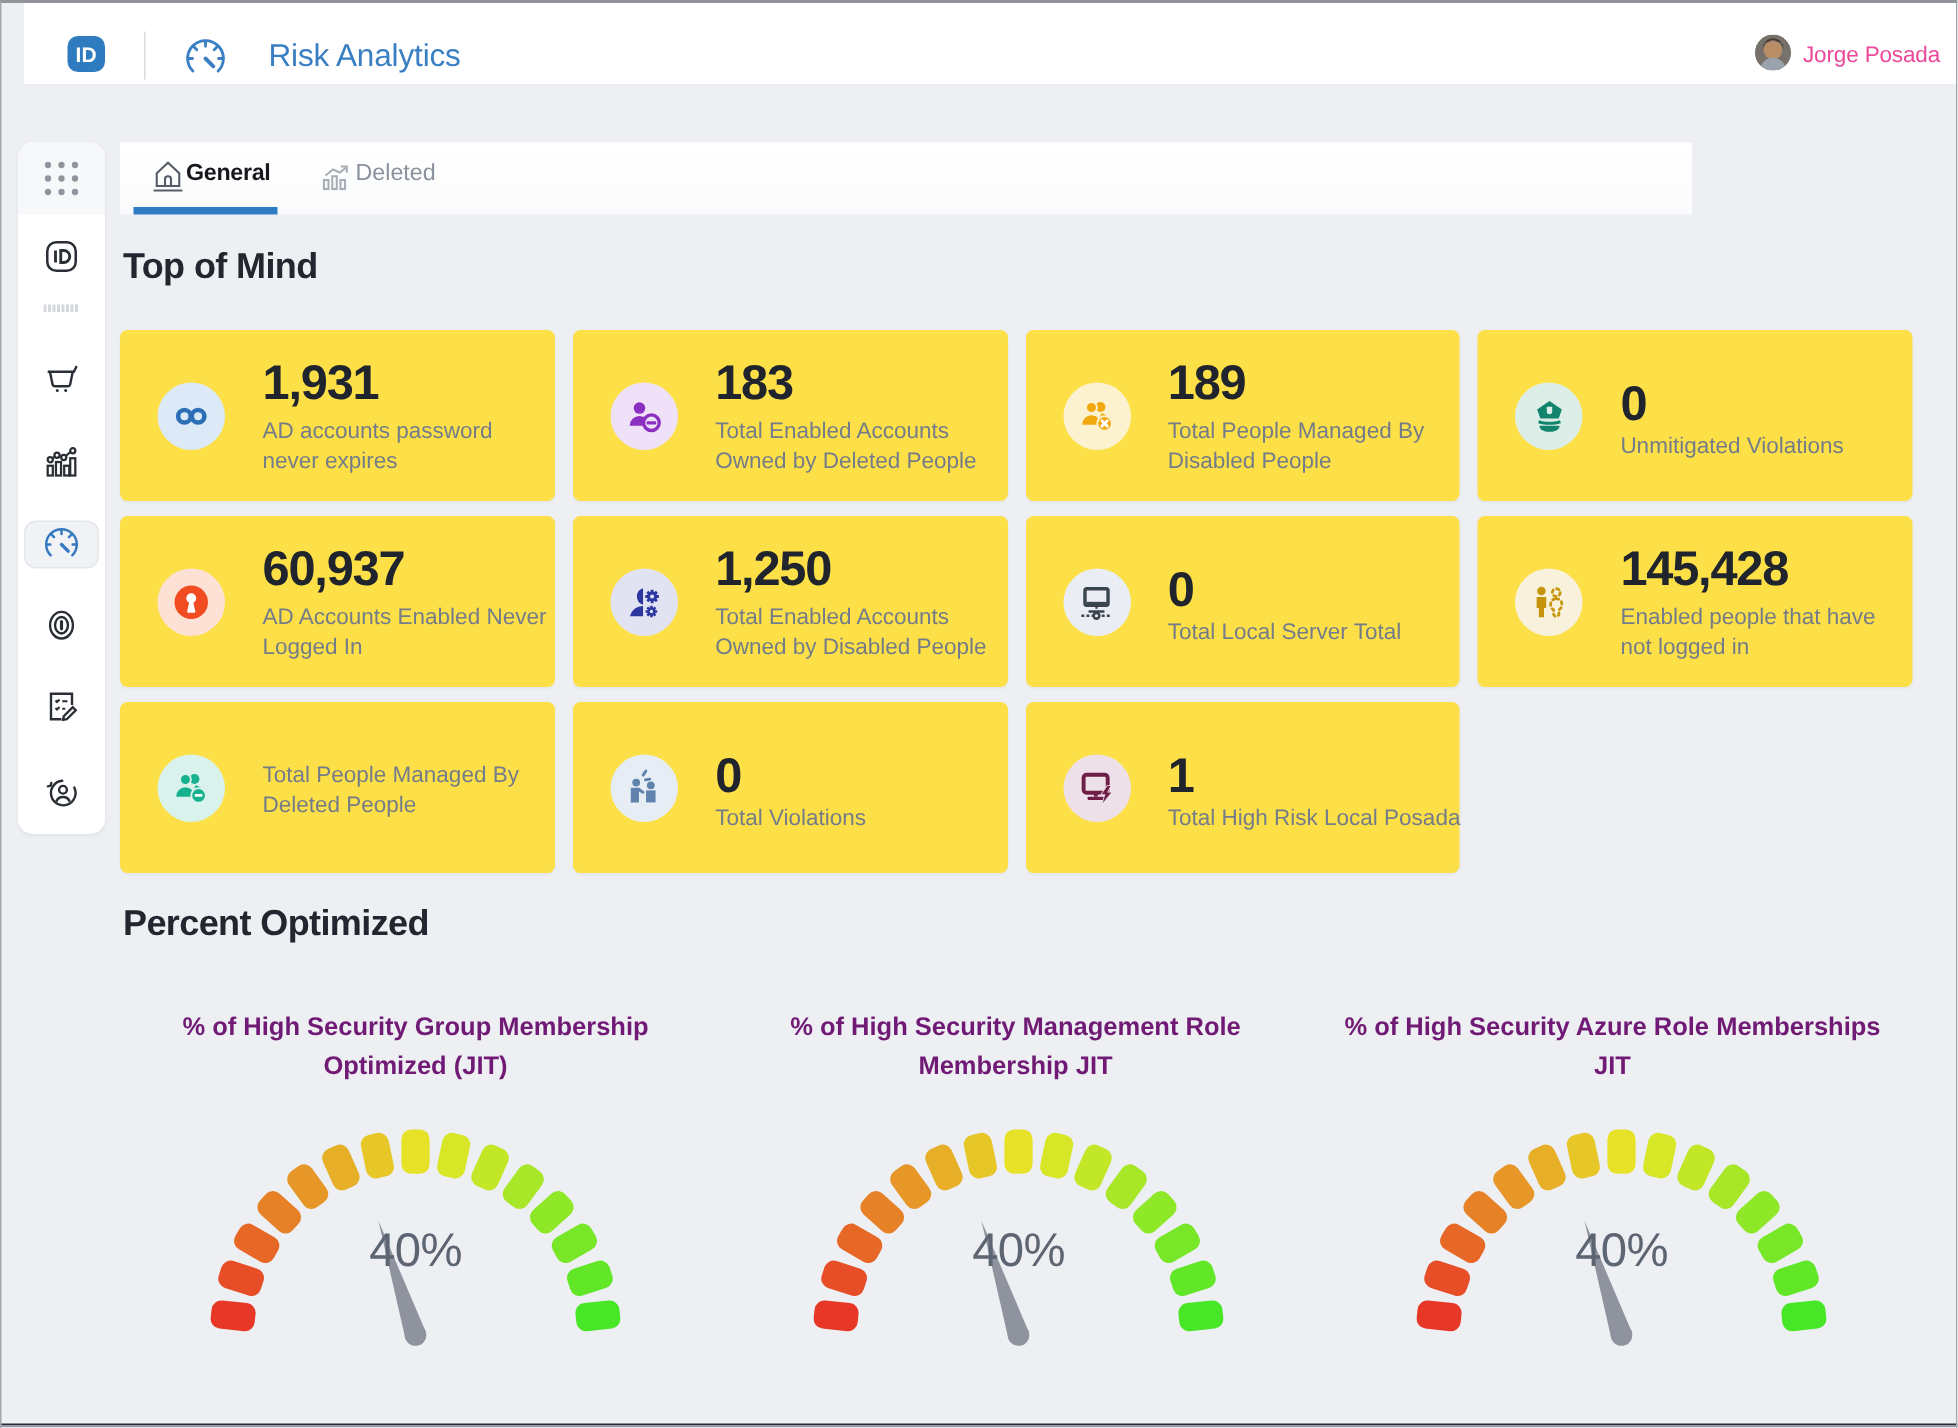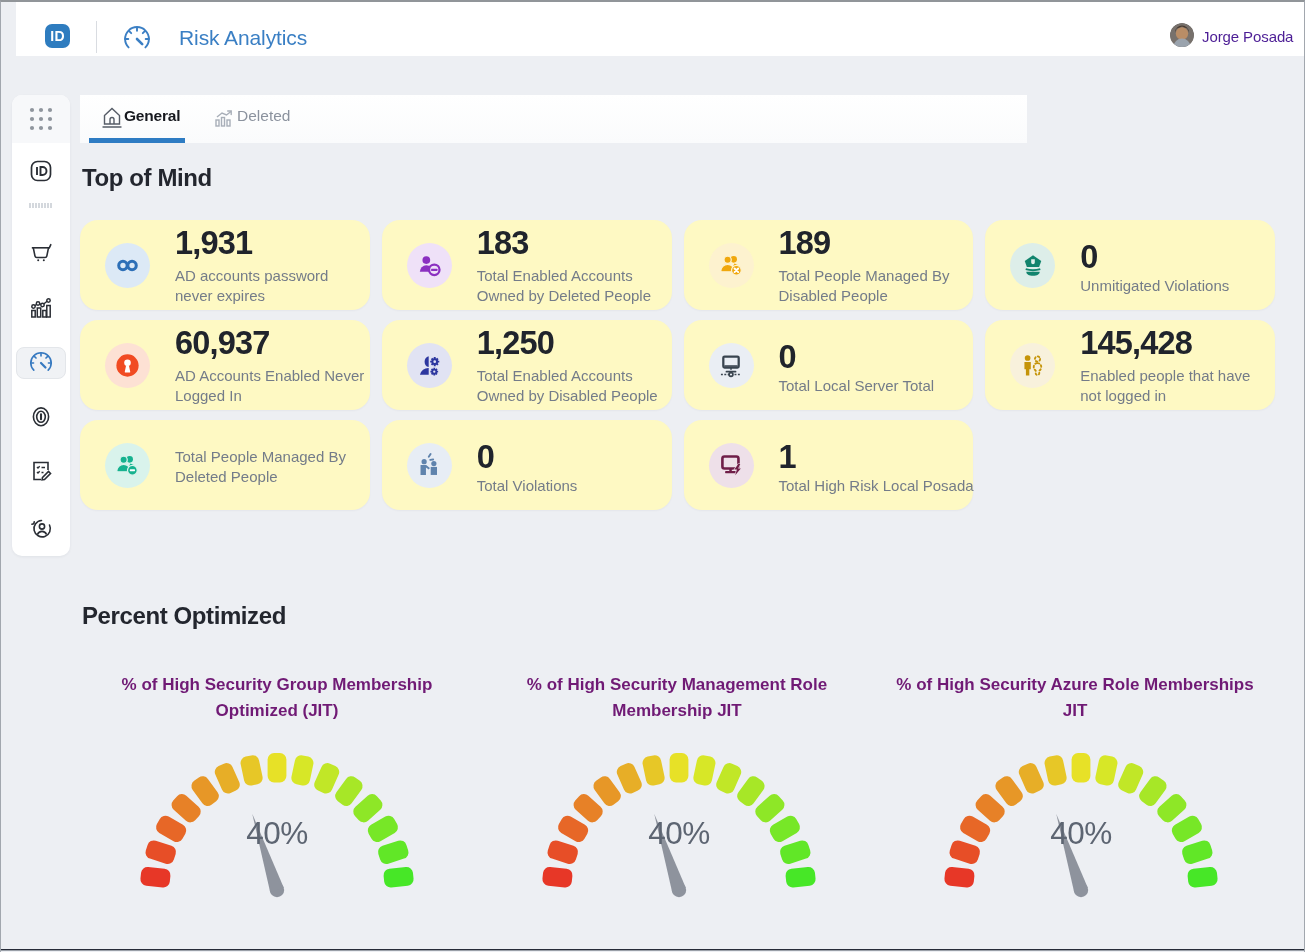--- a/index.html
+++ b/index.html
@@ -6,37 +6,37 @@
 body{font-family:"Liberation Sans",sans-serif;background:#edeff3;position:relative}
 .frame{position:absolute;left:0;top:0;width:1305px;height:952px;border-left:1px solid #a2a7ae;border-right:1px solid #a2a7ae;border-top:2px solid #919599;z-index:99;pointer-events:none}
 .abs{position:absolute}
 
 .header{position:absolute;left:16px;top:0;width:1303px;height:56px;background:#fff}
 .logo{position:absolute;left:29px;top:24px;width:25px;height:24px;background:#2e7cbf;border-radius:7px;
 color:#fff;font-weight:700;font-size:14px;text-align:center;line-height:24px;letter-spacing:0.2px}
 .hdr-div{position:absolute;left:80px;top:21px;width:1px;height:32px;background:#d9dce1}
 .hdr-title{position:absolute;left:163px;top:25.5px;font-size:21px;font-weight:500;color:#3a7fc4;letter-spacing:-0.1px}
 .avatar{position:absolute;left:1154px;top:23px;width:24px;height:24px;border-radius:50%;overflow:hidden}
-.uname{position:absolute;left:1186px;top:28px;font-size:15px;color:#4c1d95;letter-spacing:-0.1px}
+.uname{position:absolute;left:1186px;top:28px;font-size:15px;color:#ec4899;letter-spacing:-0.1px}
 
 .sidebar{position:absolute;left:12px;top:95px;width:58px;height:461px;background:#fff;border-radius:10px;
 box-shadow:0 1px 3px rgba(20,30,50,.06)}
 .side-top{position:absolute;left:0;top:0;width:58px;height:48px;background:#f7f8fa;border-radius:10px 10px 0 0}
 .dots9{position:absolute;left:14.5px;top:10px;width:28px;height:28px}
 .activebox{position:absolute;left:4px;top:252px;width:50px;height:32px;background:#f0f2f5;border:1px solid #e3e6ea;border-radius:8px}
 .sicon{position:absolute;left:17px;width:24px;height:24px}
 
-.tabbar{position:absolute;left:80px;top:95px;width:947px;height:48px;background:linear-gradient(180deg,#ffffff 0%,#fafbfc 100%)}
+.tabbar{position:absolute;left:80px;top:95px;width:1048px;height:48px;background:linear-gradient(180deg,#ffffff 0%,#fafbfc 100%)}
 .tab-underline{position:absolute;left:9px;top:43px;width:96px;height:5px;background:#2e7cc3}
 .tabgen{position:absolute;left:44px;top:12px;font-size:15.5px;font-weight:700;color:#16181e;letter-spacing:-0.2px}
 .tabrep{position:absolute;left:157px;top:12px;font-size:15.5px;color:#8b929e}
 .h1{position:absolute;left:82px;font-size:24px;font-weight:700;color:#23262e;letter-spacing:-0.4px}
 
 .grid{position:absolute;left:80px;top:220px;width:1195px;display:grid;grid-template-columns:repeat(4,minmax(0,1fr));column-gap:12px;row-gap:10px}
-.card{background:#fef9c3;border-radius:18px;height:90px;display:flex;align-items:center;box-shadow:0 1px 2px rgba(20,30,50,.04)}
+.card{background:#fde047;border-radius:5px;height:114px;display:flex;align-items:center;box-shadow:0 1px 2px rgba(20,30,50,.04)}
 .cic{width:45px;height:45px;border-radius:50%;margin-left:25px;flex:none;display:flex;align-items:center;justify-content:center}
 .ct{margin-left:25px;margin-right:10px}
 .num{font-size:32.5px;font-weight:700;color:#20242c;line-height:38px;letter-spacing:-0.8px}
 .lbl{font-size:15px;color:#747c89;line-height:19.6px;margin-top:4px;white-space:nowrap}
 .one .num{margin-top:4px}.one .lbl{margin-top:0}
 
 .gt{position:absolute;width:400px;text-align:center;top:672px;font-size:17px;font-weight:600;color:#701a75;line-height:25.5px}
 .gauge{position:absolute;top:730px}
 .gauge text{font-family:"Liberation Sans",sans-serif}
 .botline{position:absolute;left:0px;top:949px;width:1305px;height:2px;background:#262b37;border-bottom:1px solid #9aa0a8}

